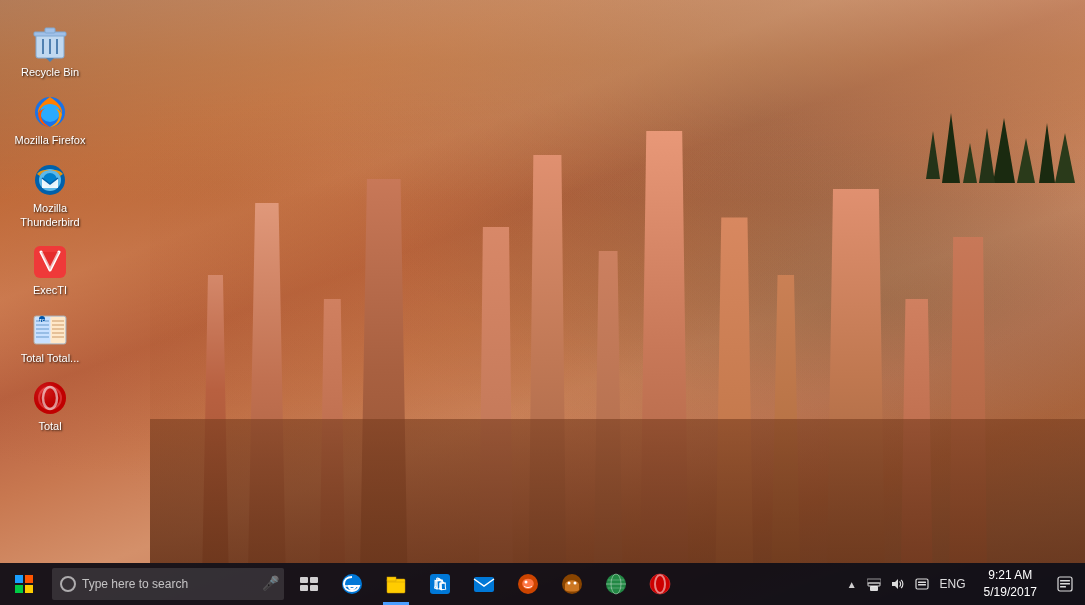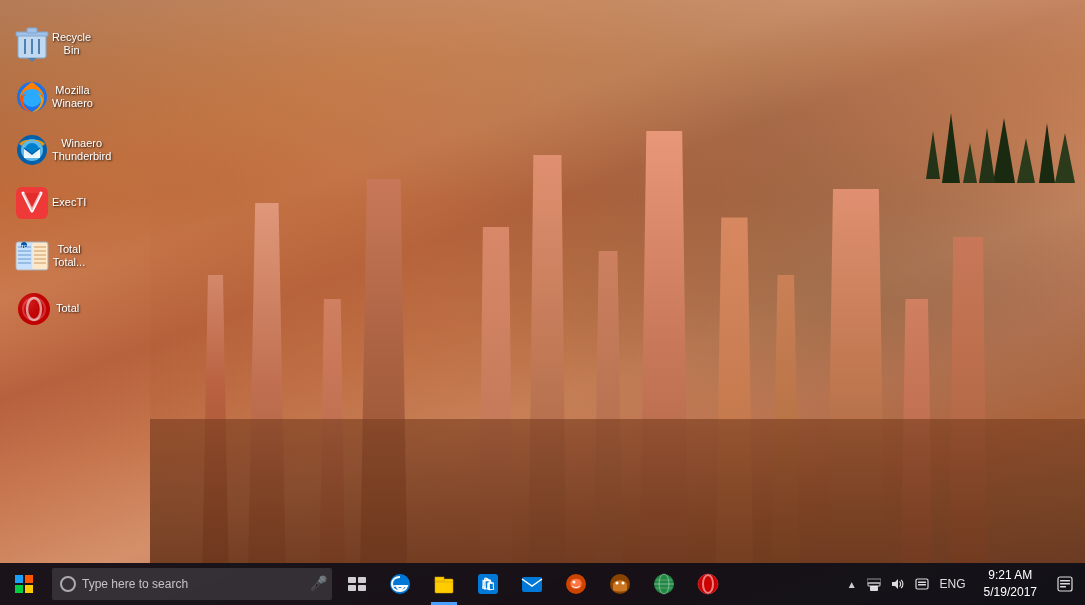--- a/index.html
+++ b/index.html
@@ -71,21 +71,21 @@
       flex-direction: column;
       flex-wrap: wrap;
       align-content: flex-start;
       gap: 5px;
       padding: 10px;
       height: 520px;
     }
 
     .desktop-icon {
       display: flex;
-      flex-direction: row;
+      flex-direction: column;
       align-items: center;
       width: 80px;
       padding: 4px;
       cursor: pointer;
       border-radius: 3px;
       gap: 2px;
     }
 
     .icon-img {
       width: 40px;
@@ -136,21 +136,21 @@
       grid-template-columns: 1fr 1fr;
       gap: 2px;
     }
     .start-icon-cell {
       background: white;
     }
 
     
     .search-bar {
       height: 32px;
-      width: 280px;
+      width: 232px;
       background: rgba(255,255,255,0.12);
       border-radius: 2px;
       display: flex;
       align-items: center;
       margin: 0 4px;
       padding: 0 8px;
       flex-shrink: 0;
       cursor: text;
     }
     .search-circle {
@@ -376,38 +376,38 @@
     <div class="desktop-icon">
       <div class="icon-img">
         <svg width="36" height="36" viewBox="0 0 36 36">
           <circle cx="18" cy="18" r="15" fill="#1a73e8"></circle>
           <circle cx="18" cy="18" r="10" fill="#29aaff"></circle>
           <path d="M18 3 C10 8, 5 14, 6 20 C8 14, 12 10, 18 10 C24 10, 28 14, 30 20 C31 14, 26 8, 18 3Z" fill="#ff7f00"></path>
           <path d="M6 20 C7 28, 12 33, 18 33 C12 30, 9 26, 9 21 C9 18, 11 15, 14 14 C10 15, 7 17, 6 20Z" fill="#ff5500"></path>
           <path d="M30 20 C29 28, 24 33, 18 33 C24 30, 27 26, 27 21 C27 18, 25 15, 22 14 C26 15, 29 17, 30 20Z" fill="#ff9500"></path>
         </svg>
       </div>
-      <div class="icon-label">Mozilla Winaero</div>
+      <div class="icon-label">Mozilla Firefox</div>
     </div>
 
     <div class="desktop-icon">
       <div class="icon-img">
         <svg width="36" height="36" viewBox="0 0 36 36">
           <circle cx="18" cy="18" r="15" fill="#0060aa"></circle>
           <circle cx="18" cy="18" r="11" fill="#5db8e8"></circle>
           <circle cx="18" cy="18" r="7" fill="#0080cc"></circle>
 
           <path d="M10 16 L18 22 L26 16 L26 26 L10 26 Z" fill="white" opacity="0.9"></path>
           <path d="M10 16 L18 22 L26 16" fill="none" stroke="#0060aa" stroke-width="1.5"></path>
 
           <path d="M5 12 C8 8, 14 7, 18 9 C14 8, 9 10, 8 14Z" fill="#ff9900" opacity="0.9"></path>
           <path d="M31 12 C28 8, 22 7, 18 9 C22 8, 27 10, 28 14Z" fill="#ff9900" opacity="0.9"></path>
         </svg>
       </div>
-      <div class="icon-label">Winaero Thunderbird</div>
+      <div class="icon-label">Mozilla Thunderbird</div>
     </div>
 
 
     <div class="desktop-icon">
       <div class="icon-img">
         <svg width="36" height="36" viewBox="0 0 36 36">
           <rect x="2" y="2" width="32" height="32" rx="6" fill="#ef3939"></rect>
           <path d="M9 8 L18 26 L27 8" fill="none" stroke="white" stroke-width="3" stroke-linecap="round" stroke-linejoin="round"></path>
           <path d="M9 8 L18 26 L27 8" fill="#cc1111" stroke="none" opacity="0.3"></path>
         </svg>

